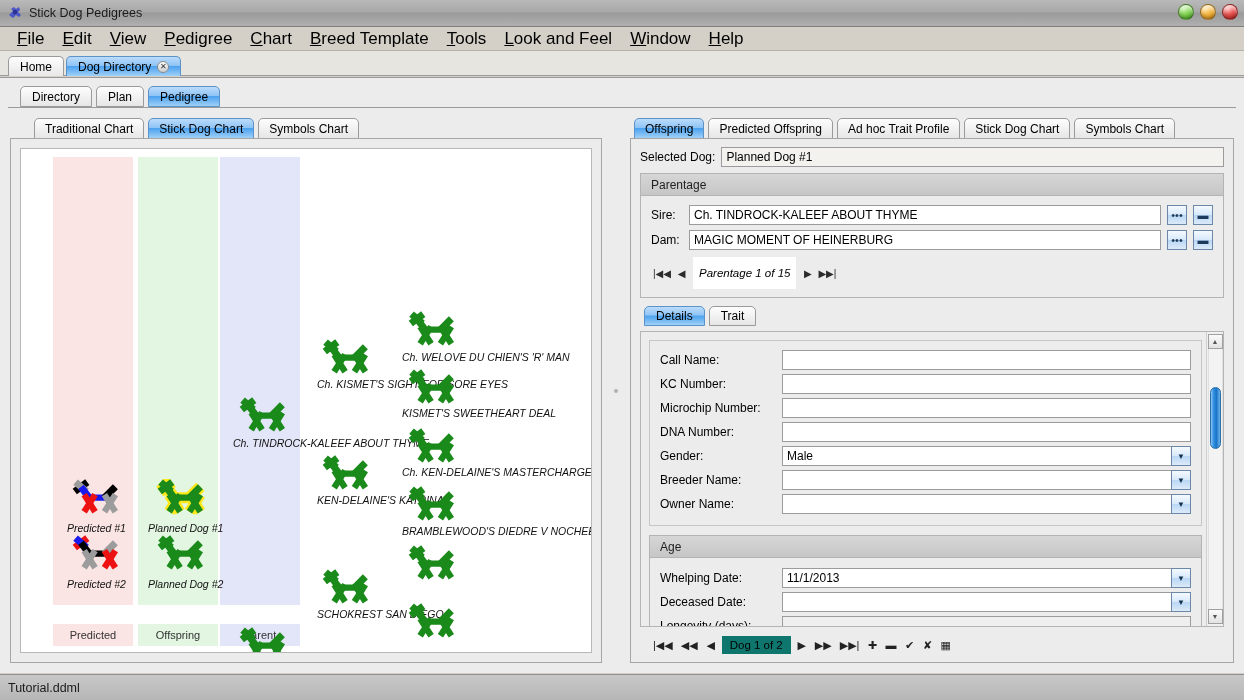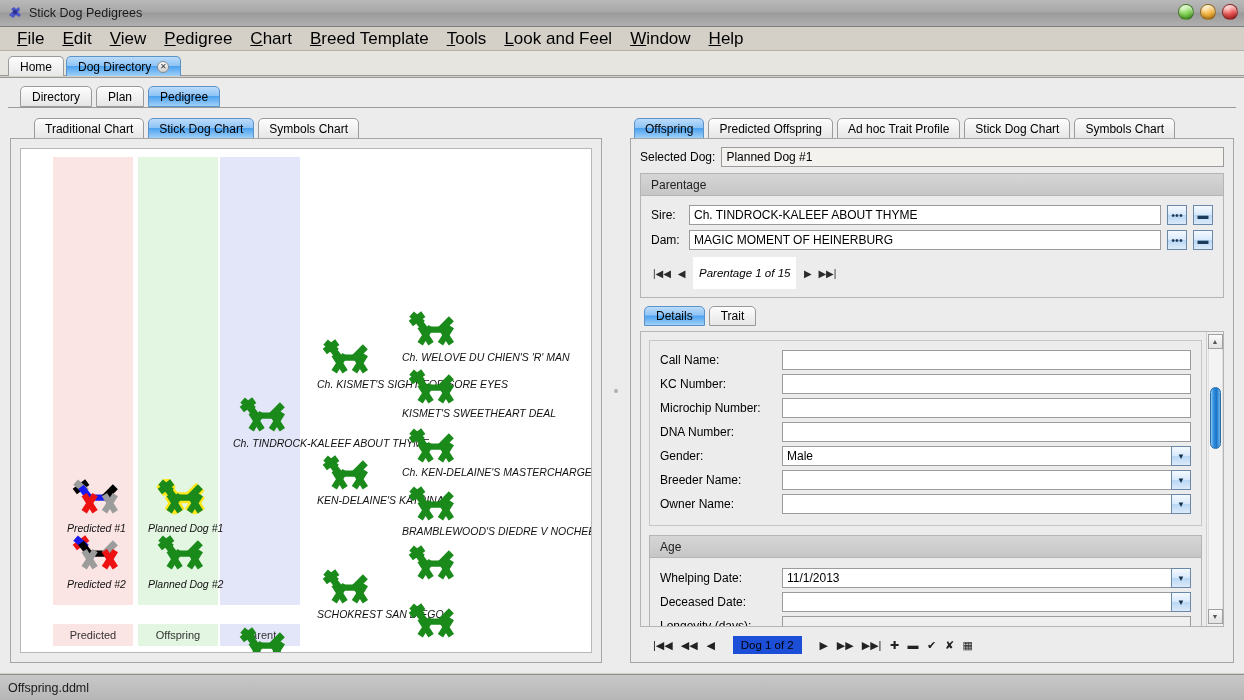--- a/index.html
+++ b/index.html
@@ -213,21 +213,21 @@
   
   .recnav {
     display:flex; align-items:center; gap:2px; padding:3px 2px 0 10px;
   }
   .recbtn {
     min-width:16px; height:18px; padding:0 3px; display:flex; align-items:center;
     justify-content:center; font-size:11px; color:#222;
   }
   .reclabel {
     height:18px; padding:0 8px; display:flex; align-items:center;
-    background:#1d4ed8; font-size:11.5px; margin:0 12px;
+    background:#0f766e; font-size:11.5px; margin:0 1px;
   }
 
   
   .statusbar {
     position:absolute; left:0; right:0; bottom:0; height:26px;
     background:linear-gradient(to bottom,#c8c8c8,#b6b6b6);
     border-top:1px solid #8f8f8f; display:flex; align-items:center; padding-left:8px;
     font-size:12.5px; color:#1a1a1a;
   }
 </style>
@@ -655,14 +655,14 @@
             <span class="recbtn">▦</span>
           </div>
 
       </div>
     </div>
 
   </div>
 </div>
 
 <div class="statusbar">
-  <span>Offspring.ddml</span>
+  <span>Tutorial.ddml</span>
 </div>
 
 </body></html>

